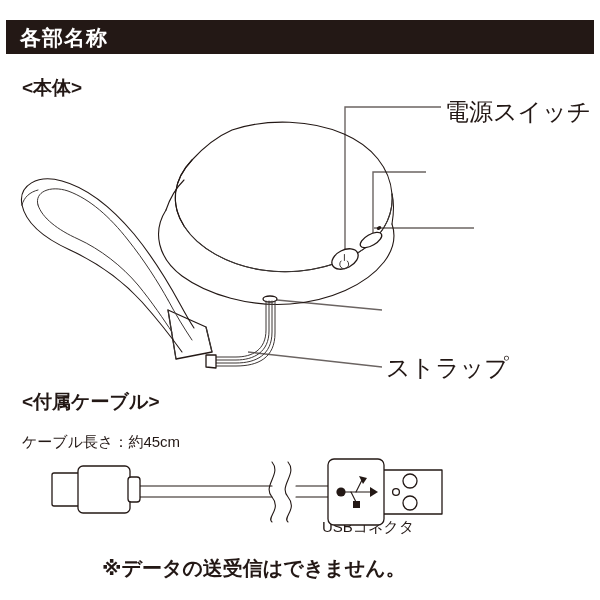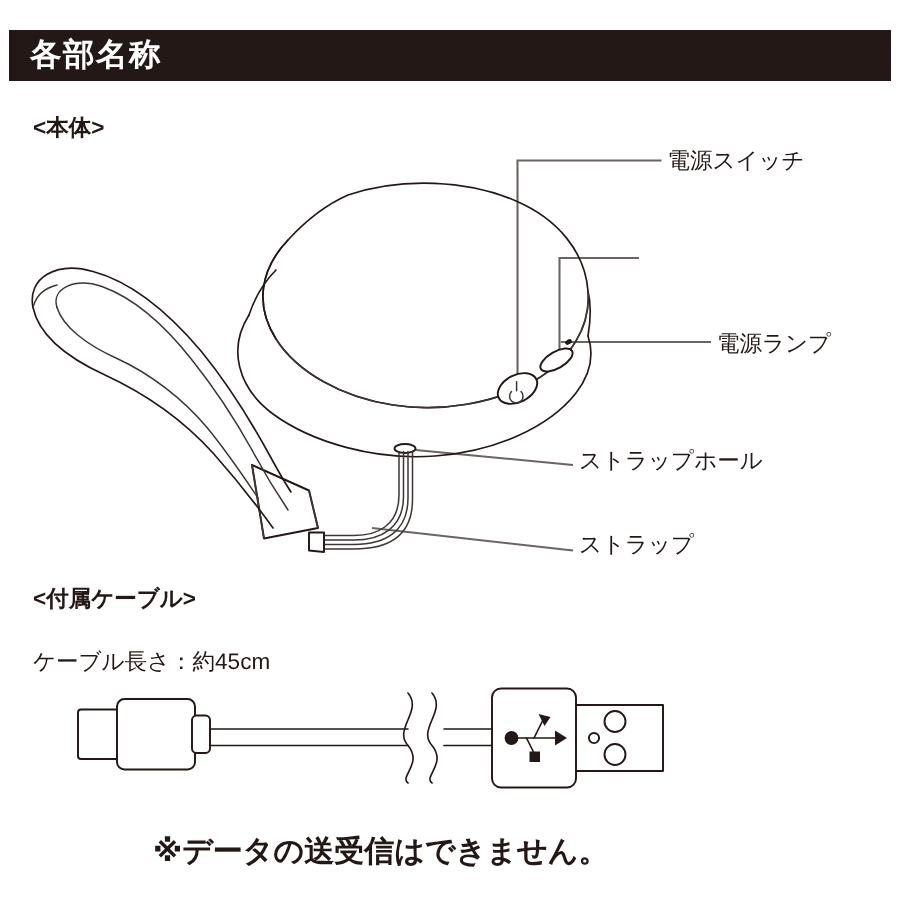--- a/index.html
+++ b/index.html
@@ -31,21 +31,21 @@
     color:#ffffff;
     font-size:21px;
     font-weight:bold;
     letter-spacing:1px;
     line-height:1;
     white-space:nowrap;
   }
   
   .heading{
     position:absolute;
-    font-size:15px;
+    font-size:19px;
     font-weight:bold;
     letter-spacing:0px;
     white-space:nowrap;
     line-height:1;
     color:#231815;
   }
   #heading-body{left:22px;top:78px;}
   #heading-cable{left:22px;top:392px;}
 
   
@@ -57,21 +57,21 @@
     color:#231815;
   }
   #cable-length{left:22px;top:434px;}
   #label-typec-conn{left:22px;top:519px;}
   #label-usb-conn{left:322px;top:519px;}
   #note-nodata{left:62px;top:558px;font-size:20px;font-weight:bold;margin-left:40px;}
 
   
   .callout{
     position:absolute;
-    font-size:15px;
+    font-size:24px;
     white-space:nowrap;
     line-height:1;
     color:#231815;
   }
   #callout-power-switch{left:445px;top:100px;}
   #callout-typec-port{left:430px;top:165px;}
   #callout-power-lamp{left:478px;top:222px;}
   #callout-strap-hole{left:386px;top:300px;}
   #callout-strap{left:386px;top:356px;}
 
@@ -100,29 +100,28 @@
     <span class="title-text">各部名称</span>
   </div>
 
   <div class="heading" id="heading-body">&lt;本体&gt;</div>
 
   <div class="heading" id="heading-cable">&lt;付属ケーブル&gt;</div>
 
   <div class="plain" id="cable-length">ケーブル長さ：約45cm</div>
 
 
+  <div class="plain" id="label-usb-conn">USBコネクタ</div>
 
   <div class="plain" id="note-nodata">※データの送受信はできません。</div>
 
   <div class="callout" id="callout-power-switch">電源スイッチ</div>
 
 
-  <div class="callout" id="callout-power-lamp">電源ランプ</div>
-
-  <div class="callout" id="callout-strap-hole">ストラップホール</div>
+
 
   <div class="callout" id="callout-strap">ストラップ</div>
 
   <svg class="art" viewBox="0 0 600 600">
 
     <g>
 
       <path class="leader" d="M345,250 L345,107 L441,107"></path>
 
       <path class="leader" d="M373,238 L373,172 L426,172"></path>

